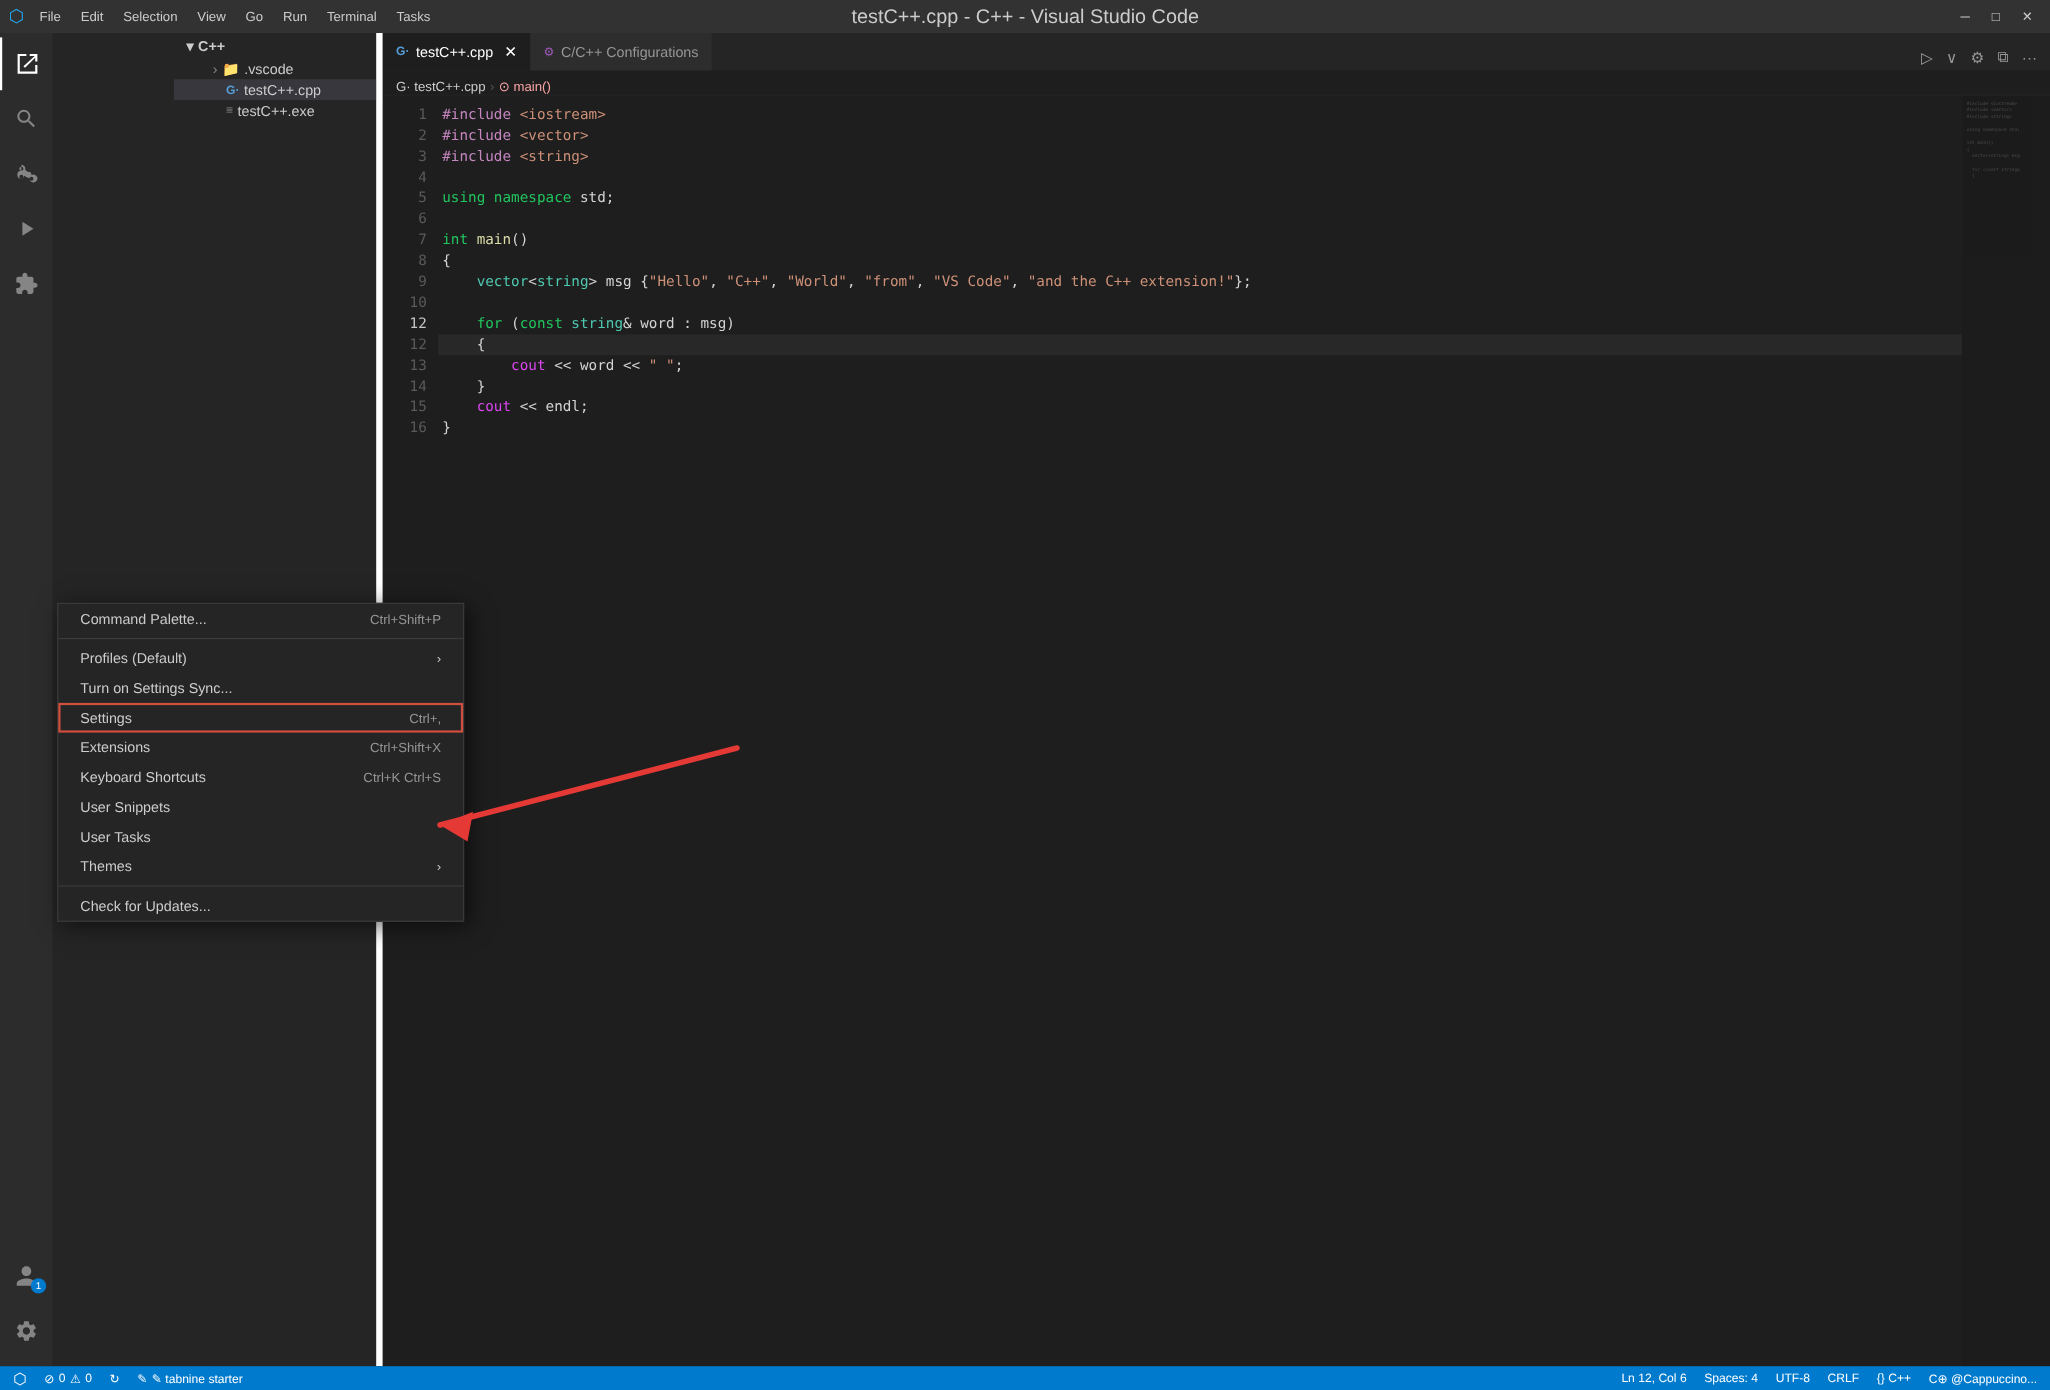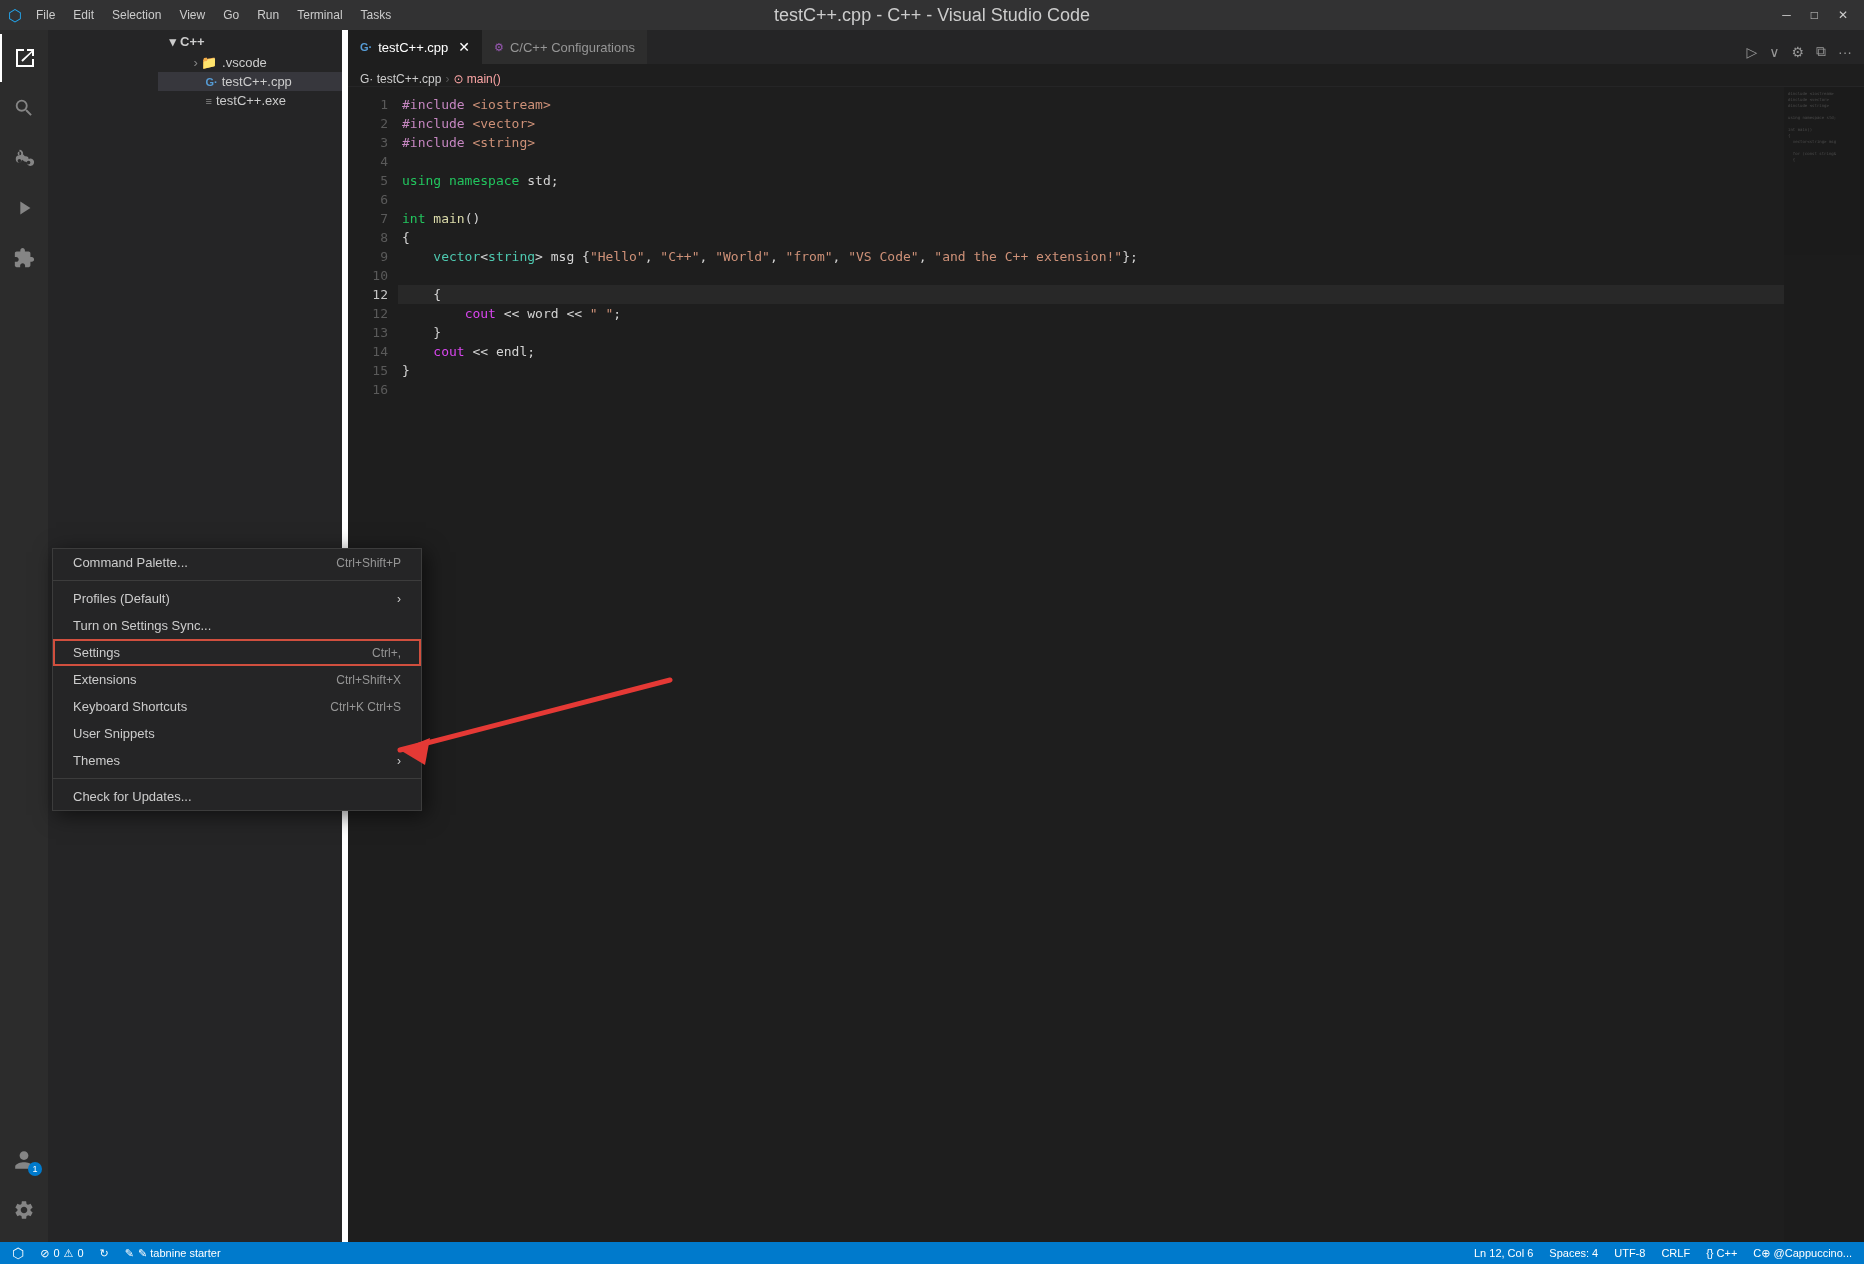--- a/index.html
+++ b/index.html
@@ -504,20 +504,21 @@
         <div class="code-line"><span class="pp">#include</span><span class="text"> </span><span class="str">&lt;iostream&gt;</span></div>
         <div class="code-line"><span class="pp">#include</span><span class="text"> </span><span class="str">&lt;vector&gt;</span></div>
         <div class="code-line"><span class="pp">#include</span><span class="text"> </span><span class="str">&lt;string&gt;</span></div>
         <div class="code-line"></div>
         <div class="code-line"><span class="kw">using</span><span class="text"> </span><span class="kw">namespace</span><span class="text"> std;</span></div>
         <div class="code-line"></div>
         <div class="code-line"><span class="kw">int</span><span class="text"> </span><span class="fn">main</span><span class="text">()</span></div>
         <div class="code-line"><span class="text">{</span></div>
         <div class="code-line"><span class="text">    </span><span class="type">vector</span><span class="text">&lt;</span><span class="type">string</span><span class="text">&gt; msg {</span><span class="str">"Hello"</span><span class="text">, </span><span class="str">"C++"</span><span class="text">, </span><span class="str">"World"</span><span class="text">, </span><span class="str">"from"</span><span class="text">, </span><span class="str">"VS Code"</span><span class="text">, </span><span class="str">"and the C++ extension!"</span><span class="text">};</span></div>
         <div class="code-line"></div>
+        <div class="code-line"><span class="text">    </span><span class="kw">for</span><span class="text"> (</span><span class="kw">const</span><span class="text"> </span><span class="type">string</span><span class="text">&amp; word : msg)</span></div>
         <div class="code-line active-line"><span class="text">    {</span></div>
         <div class="code-line"><span class="text">        </span><span class="var">cout</span><span class="text"> &lt;&lt; word &lt;&lt; </span><span class="str">" "</span><span class="text">;</span></div>
         <div class="code-line"><span class="text">    }</span></div>
         <div class="code-line"><span class="text">    </span><span class="var">cout</span><span class="text"> &lt;&lt; endl;</span></div>
         <div class="code-line"><span class="text">}</span></div>
       </div>
       <div class="editor-minimap">
 
         <div style="padding:4px; opacity:0.4; font-size:4px; font-family:monospace; color:#ccc; line-height:6px;">
           <div>#include &lt;iostream&gt;</div>
@@ -558,20 +559,23 @@
   <div class="menu-item">
     <span class="menu-item-label">Extensions</span>
     <span class="menu-item-shortcut">Ctrl+Shift+X</span>
   </div>
   <div class="menu-item">
     <span class="menu-item-label">Keyboard Shortcuts</span>
     <span class="menu-item-shortcut">Ctrl+K Ctrl+S</span>
   </div>
   <div class="menu-item">
     <span class="menu-item-label">User Snippets</span>
+  </div>
+  <div class="menu-item">
+    <span class="menu-item-label">User Tasks</span>
   </div>
   <div class="menu-item">
     <span class="menu-item-label">Themes</span>
     <span class="menu-item-arrow">›</span>
   </div>
   <div class="menu-divider"></div>
   <div class="menu-item">
     <span class="menu-item-label">Check for Updates...</span>
   </div>
 </div>

